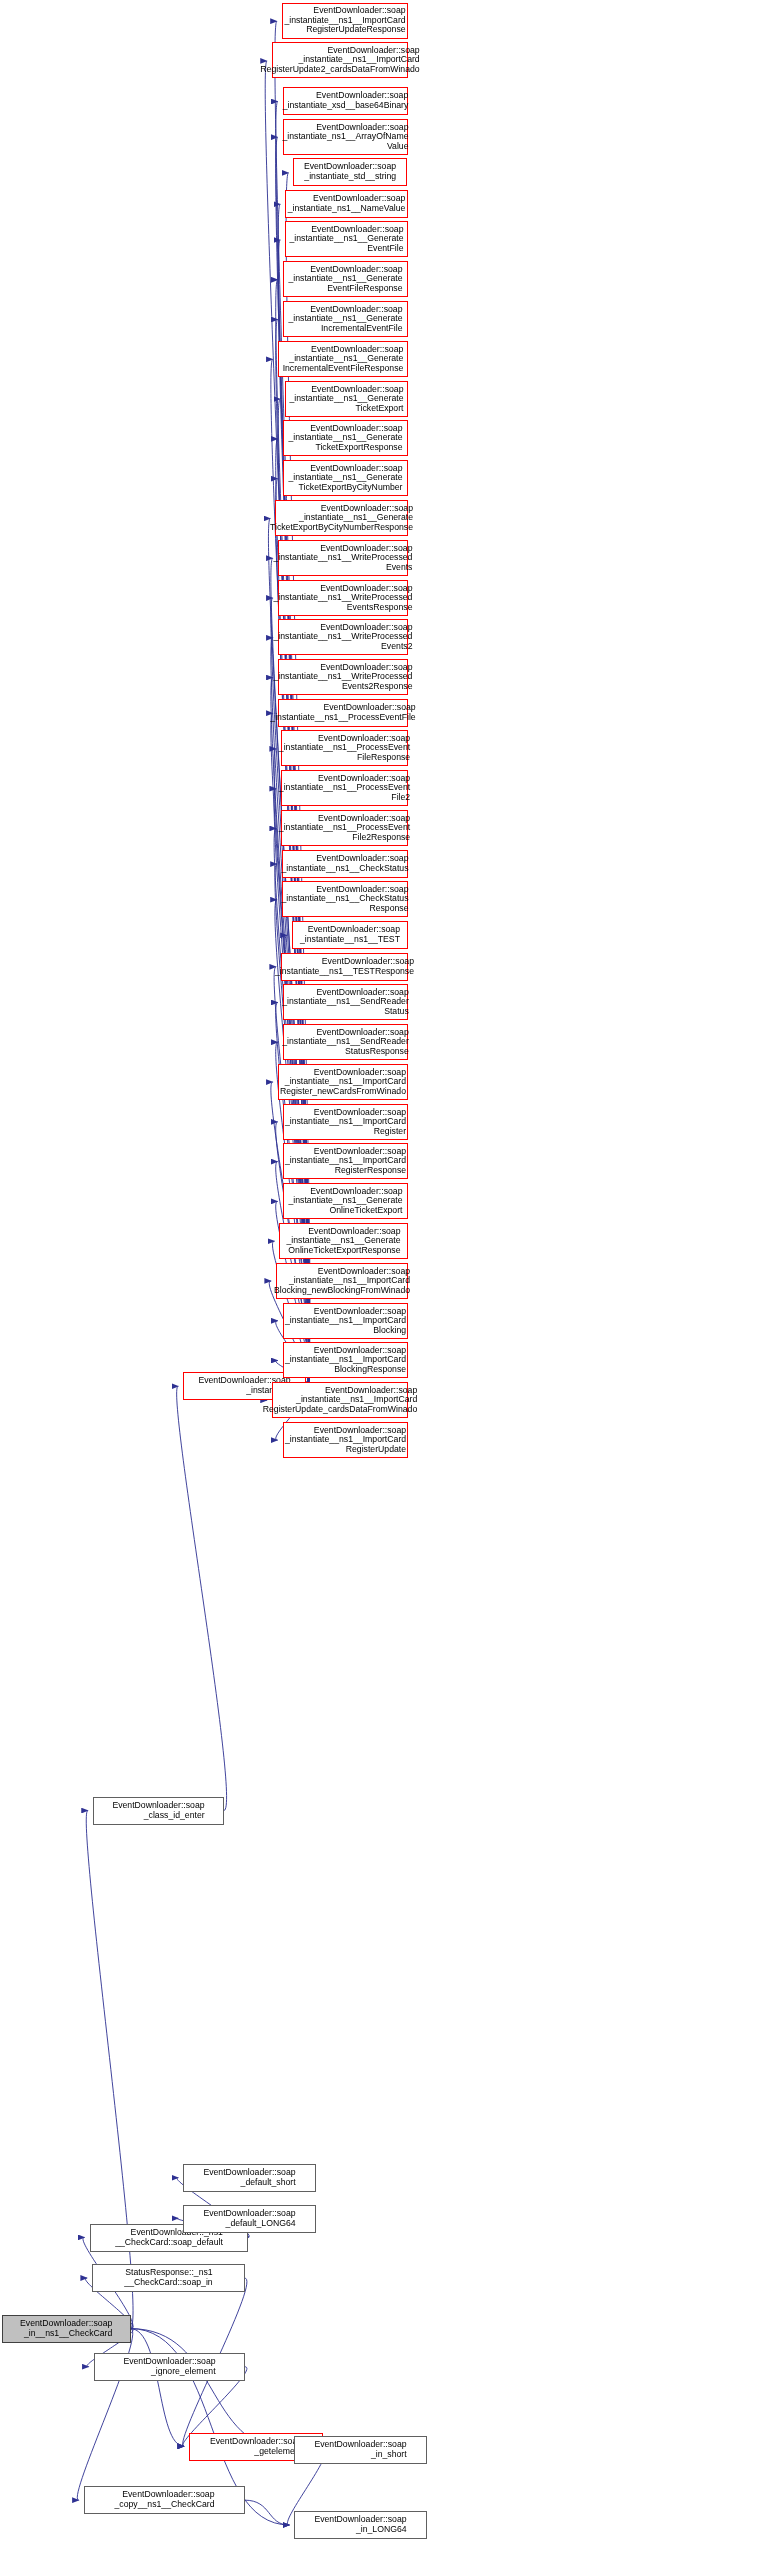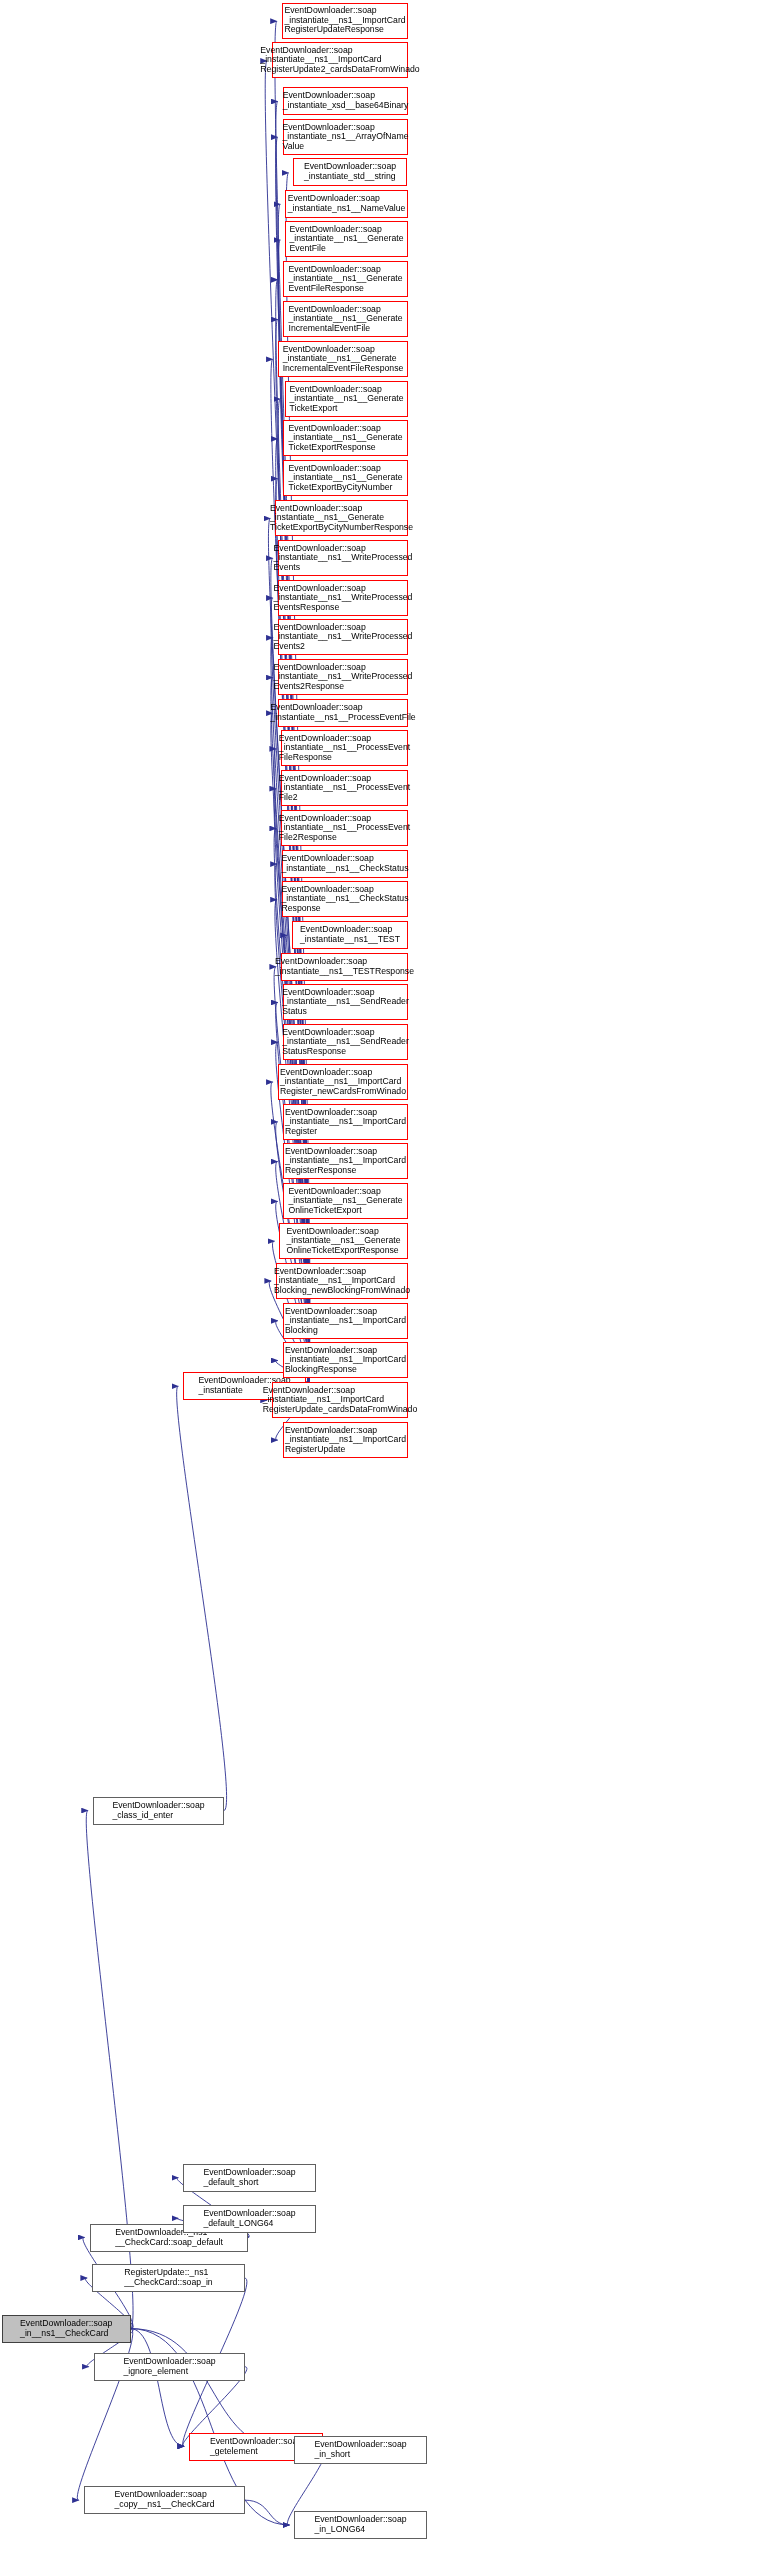--- a/index.html
+++ b/index.html
@@ -1,20 +1,20 @@
 <!DOCTYPE html>
 <html style="font-size:13.3px"><head>
 <meta charset="utf-8">
 <style>
   html,body{margin:0;padding:0;background:#ffffff;}
   #canvas{position:relative;width:765px;height:2576px;background:#ffffff;
           font-family:"Liberation Sans","DejaVu Sans",sans-serif;overflow:hidden;}
   svg.edges{position:absolute;left:0;top:0;width:765px;height:2576px;pointer-events:none;}
   .node{position:absolute;box-sizing:border-box;display:flex;align-items:center;
-        justify-content:center;text-align:left;background:#ffffff;
+        justify-content:center;text-align:right;background:#ffffff;
         font-size:8.7px;line-height:9.6px;color:#000000;padding:0.8px 2.5px;white-space:pre-line;}
   .node.red{border:0.8px solid #ff0000;}
   .node.gray{border:0.8px solid #606060;}
   .node.cur{border:0.8px solid #404040;background:#c0c0c0;}
 </style>
 </head>
 <body>
 
 <div id="canvas">
   <svg class="edges" viewBox="0 0 923 3107">
@@ -77,21 +77,21 @@
         <path d="M369,1672 C391,1672 319,1593 335,1593"></path>
         <path d="M369,1672 C391,1672 319,1641 335,1641"></path>
         <path d="M369,1672 C391,1672 306,1689 322,1689"></path>
         <path d="M369,1672 C391,1672 319,1737 335,1737"></path>
       </g>
   </svg>
 <div class="node cur" style="left: 1.7px; top: 2315px; width: 129px; height: 28px;">EventDownloader::soap
 _in__ns1__CheckCard</div>
     <div class="node gray" style="left: 90px; top: 2224px; width: 158px; height: 28px;">EventDownloader::_ns1
 __CheckCard::soap_default</div>
-    <div class="node gray" style="left: 92px; top: 2264px; width: 153px; height: 28px;">RegisterUpdate::_ns1
+    <div class="node gray" style="left: 92px; top: 2264px; width: 153px; height: 28px;">StatusResponse::_ns1
 __CheckCard::soap_in</div>
     <div class="node gray" style="left: 94px; top: 2353px; width: 151px; height: 28px;">EventDownloader::soap
 _ignore_element</div>
     <div class="node gray" style="left: 84px; top: 2486px; width: 161px; height: 28px;">EventDownloader::soap
 _copy__ns1__CheckCard</div>
     <div class="node gray" style="left: 183px; top: 2164px; width: 133px; height: 28px;">EventDownloader::soap
 _default_short</div>
     <div class="node gray" style="left: 183px; top: 2205px; width: 133px; height: 28px;">EventDownloader::soap
 _default_LONG64</div>
     <div class="node red" style="left: 189px; top: 2433px; width: 134px; height: 28px;">EventDownloader::soap

